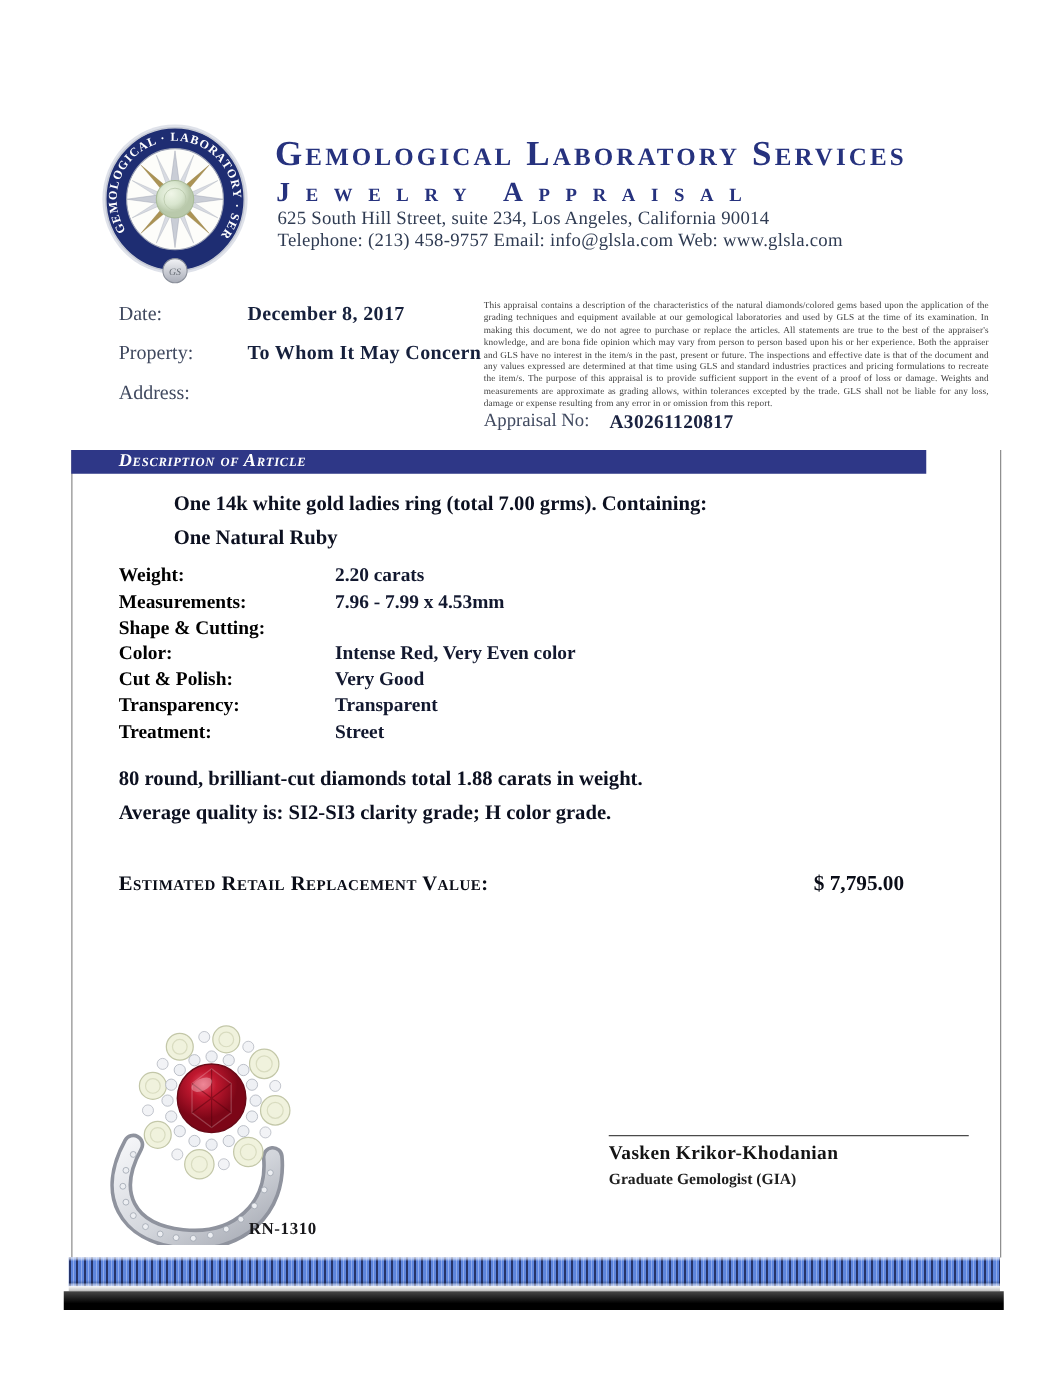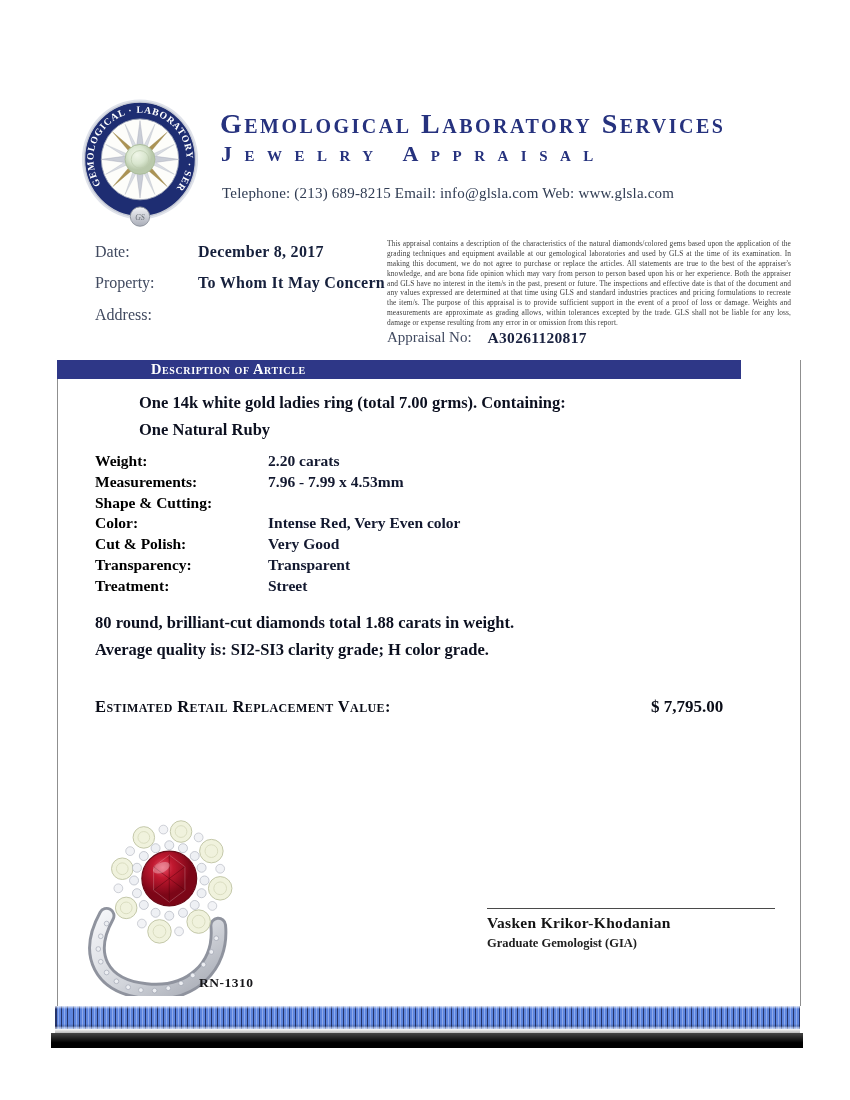--- a/index.html
+++ b/index.html
@@ -35,21 +35,21 @@
   .appraisal-row .lbl{color:#414a60;}
   .appraisal-row .val{font-weight:bold;color:#1a2240;font-size:15.5px;letter-spacing:.3px;}
   
   .article-box{
     position:absolute;left:57px;top:360px;width:742px;height:646px;
     border-left:1px solid #8f8f8f;border-right:1px solid #8f8f8f;
   }
   .section-bar{
     position:absolute;left:57px;top:360px;width:684px;height:19px;background:#2e3787;
     color:#ffffff;font-variant:small-caps;font-weight:bold;font-size:14.5px;
-    line-height:19px;padding-left:94px;box-sizing:border-box;letter-spacing:.6px;
+    line-height:19px;padding-left:38px;box-sizing:border-box;letter-spacing:.6px;font-style:italic;
   }
   .intro{position:absolute;left:95px;top:390px;font-size:16.5px;font-weight:bold;color:#0c1020;line-height:26.5px;margin-left:44px;}
   .specs{position:absolute;left:95px;top:452px;}
   .spec-row{display:flex;height:20.8px;font-size:15.5px;font-weight:bold;}
   .spec-row .lbl{width:173px;color:#000000;}
   .spec-row .val{color:#12182f;}
   .notes{position:absolute;left:95px;top:610px;font-size:16.5px;font-weight:bold;color:#0c1020;line-height:26.5px;}
   .value-label{
     position:absolute;left:95px;top:697px;font-variant:small-caps;font-weight:bold;
     font-size:16.5px;color:#0a0d18;letter-spacing:.4px;
@@ -122,21 +122,22 @@
       <text font-size="11" fill="#ffffff" font-family="Liberation Serif, serif" font-weight="bold" letter-spacing="1">
         <textPath href="#logoArc" startOffset="2">GEMOLOGICAL · LABORATORY · SERVICES</textPath>
       </text>
       <circle cx="75" cy="138" r="11" fill="url(#silverG)" stroke="#8a8f9a" stroke-width="1"></circle>
       <text x="75" y="142" text-anchor="middle" font-size="9" font-style="italic" fill="#6a7078" font-family="Liberation Serif, serif">GS</text>
     </svg>
   </div>
 
   <div class="title1">Gemological Laboratory Services</div>
   <div class="title2">Jewelry Appraisal</div>
-  <div class="addr addr2">Telephone: (213) 689-8215  Email: info@glsla.com  Web: www.glsla.com</div>
+  <div class="addr addr1">625 South Hill Street, suite 234, Los Angeles, California 90014</div>
+  <div class="addr addr2">Telephone: (213) 458-9757  Email: info@glsla.com  Web: www.glsla.com</div>
 
   <div class="meta-row" style="top:243px">
     <span class="lbl">Date:</span>
     <span class="val">December 8, 2017</span>
   </div>
   <div class="meta-row" style="top:274px">
     <span class="lbl">Property:</span>
     <span class="val">To Whom It May Concern</span>
   </div>
   <div class="meta-row" style="top:306px">

